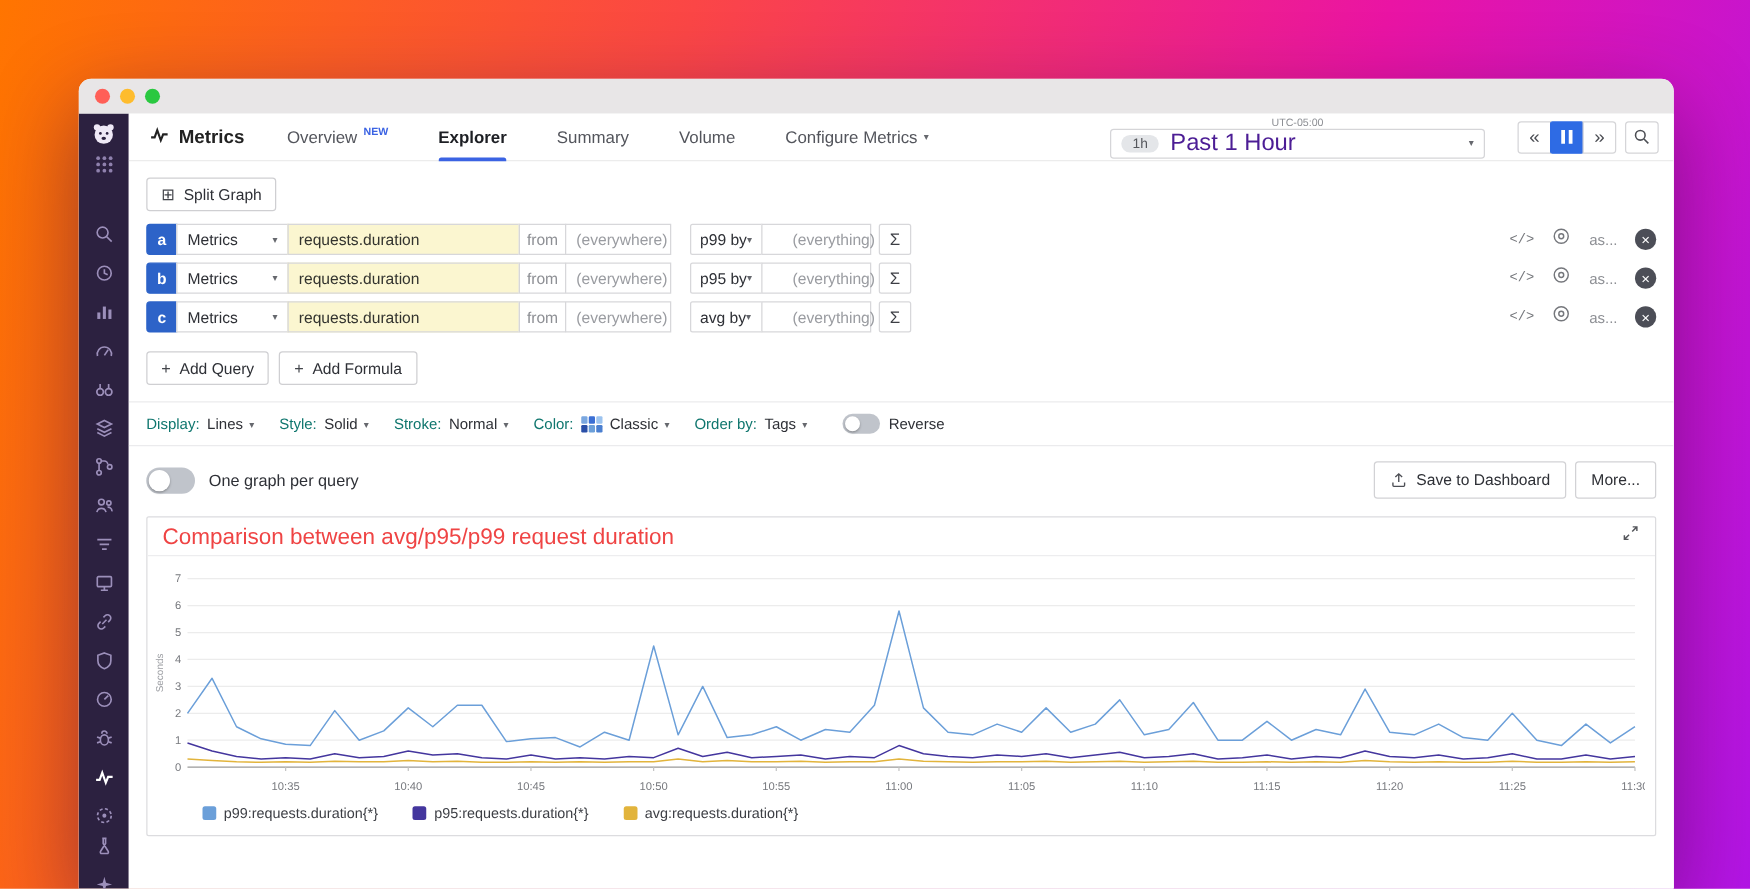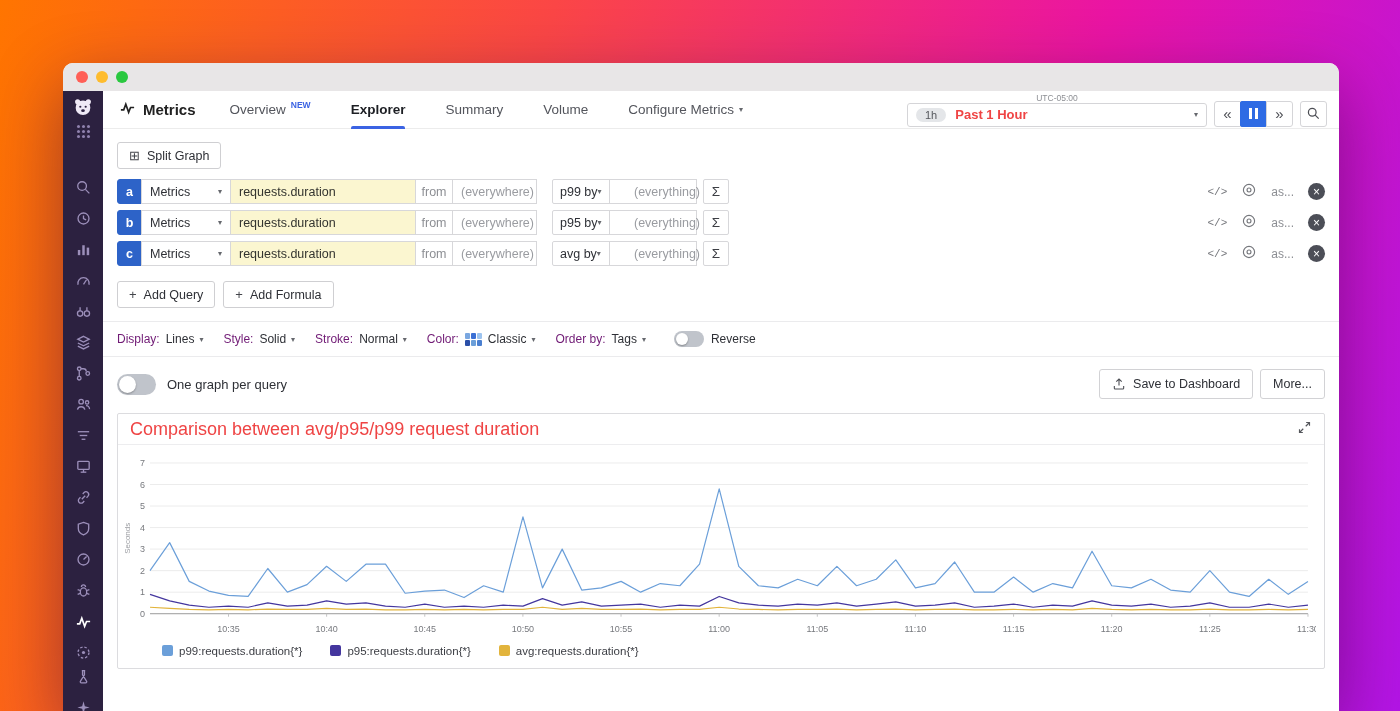--- a/index.html
+++ b/index.html
@@ -32,26 +32,26 @@
   .main { flex:1; display:flex; flex-direction:column; overflow:hidden; background:#fff; }
   .header { height:38px; flex:0 0 auto; display:flex; align-items:center; padding:0 12px 0 16px; border-bottom:1px solid #ececec; }
   .prod { display:flex; align-items:center; gap:7px; margin-right:34px; }
   .prod-label { font-size:15px; font-weight:bold; color:#222; }
   .tab { font-size:13.5px; color:#53555c; margin-right:40px; cursor:pointer; position:relative; height:38px; display:flex; align-items:center; gap:5px; }
   .tab .new-badge { font-size:8.5px; color:#3b63e3; font-weight:bold; position:relative; top:-5px; }
   .tab.active { color:#1d1f24; font-weight:bold; }
   .tab.active::after { content:""; position:absolute; left:0; right:0; bottom:0; height:3px; background:#3b63e3; border-radius:2px 2px 0 0; }
   .caret { font-size:8px; color:#66686e; }
 
-  .time-wrap { margin-left:auto; display:flex; align-items:flex-end; gap:7px; }
+  .time-wrap { margin-left:auto; display:flex; gap:26px; }
   .time-col { display:flex; flex-direction:column; align-items:center; }
   .tz { font-size:8.5px; color:#8d8f94; line-height:10px; }
   .time-box { width:300px; height:24px; border:1px solid #d5d5d8; border-radius:3px; display:flex; align-items:center; padding:0 8px; gap:9px; background:#fff; cursor:pointer; }
   .badge-1h { background:#e4e6e9; border-radius:9px; font-size:11px; padding:1px 9px; color:#55575c; }
-  .time-label { font-size:13px; color:#ef4444;font-weight:bold; }
+  .time-label { font-size:19px; color:#4c1d95; }
   .time-box .caret { margin-left:auto; }
   .media { display:flex; align-items:center; }
   .mbtn { width:27px; height:26px; border:1px solid #d5d5d8; background:#fff; display:flex; align-items:center; justify-content:center; margin-left:-1px; cursor:pointer; color:#4c4e54; font-size:15px; line-height:1; }
   .mbtn:first-child { border-radius:3px 0 0 3px; margin-left:0; }
   .mbtn.pause { background:#2e6be4; border-color:#2e6be4; border-radius:2px; }
   .pbar { width:3px; height:11px; background:#fff; display:inline-block; margin:0 1.5px; }
   .mbtn.fwd { border-radius:0 3px 3px 0; }
   .mbtn.zoom { margin-left:7px; border-radius:3px; }
   .mbtn svg { stroke:#4c4e54; fill:none; stroke-width:1.5; }
 
@@ -75,21 +75,21 @@
   .export-ic svg { stroke:#75777c; fill:none; stroke-width:1.3; cursor:pointer; }
   .as-label { font-size:12px; color:#8d8f94; cursor:pointer; }
   .close-btn { width:17px; height:17px; border-radius:50%; background:#4c4e57; color:#fff; font-size:12px; line-height:1; display:flex; align-items:center; justify-content:center; cursor:pointer; }
   .add-row { display:flex; gap:8px; margin:9px 14px 13px; }
 
   .hdiv { border:none; border-top:1px solid #ebebed; }
 
   
   .disp-row { display:flex; align-items:center; padding:9px 14px; font-size:12px; }
   .opt { display:flex; align-items:center; gap:6px; margin-right:20px; }
-  .opt-label { color:#701a75; }
+  .opt-label { color:#0f766e; }
   .opt-value { color:#2e3036; display:flex; align-items:center; gap:5px; cursor:pointer; }
   .palette-ic { width:17px; height:13px; display:grid; grid-template-columns:1fr 1fr 1fr; grid-template-rows:1fr 1fr; gap:1px; }
   .palette-ic span { border-radius:1px; }
   .toggle { position:relative; background:#c0c4cb; border-radius:20px; cursor:pointer; flex:0 0 auto; }
   .toggle .knob { position:absolute; background:#fff; border-radius:50%; box-shadow:0 1px 2px rgba(0,0,0,.3); }
   .tog-sm { width:30px; height:16px; margin-left:8px; }
   .tog-sm .knob { width:12px; height:12px; left:2px; top:2px; }
   .rev-label { color:#2e3036; margin-left:7px; }
 
   

